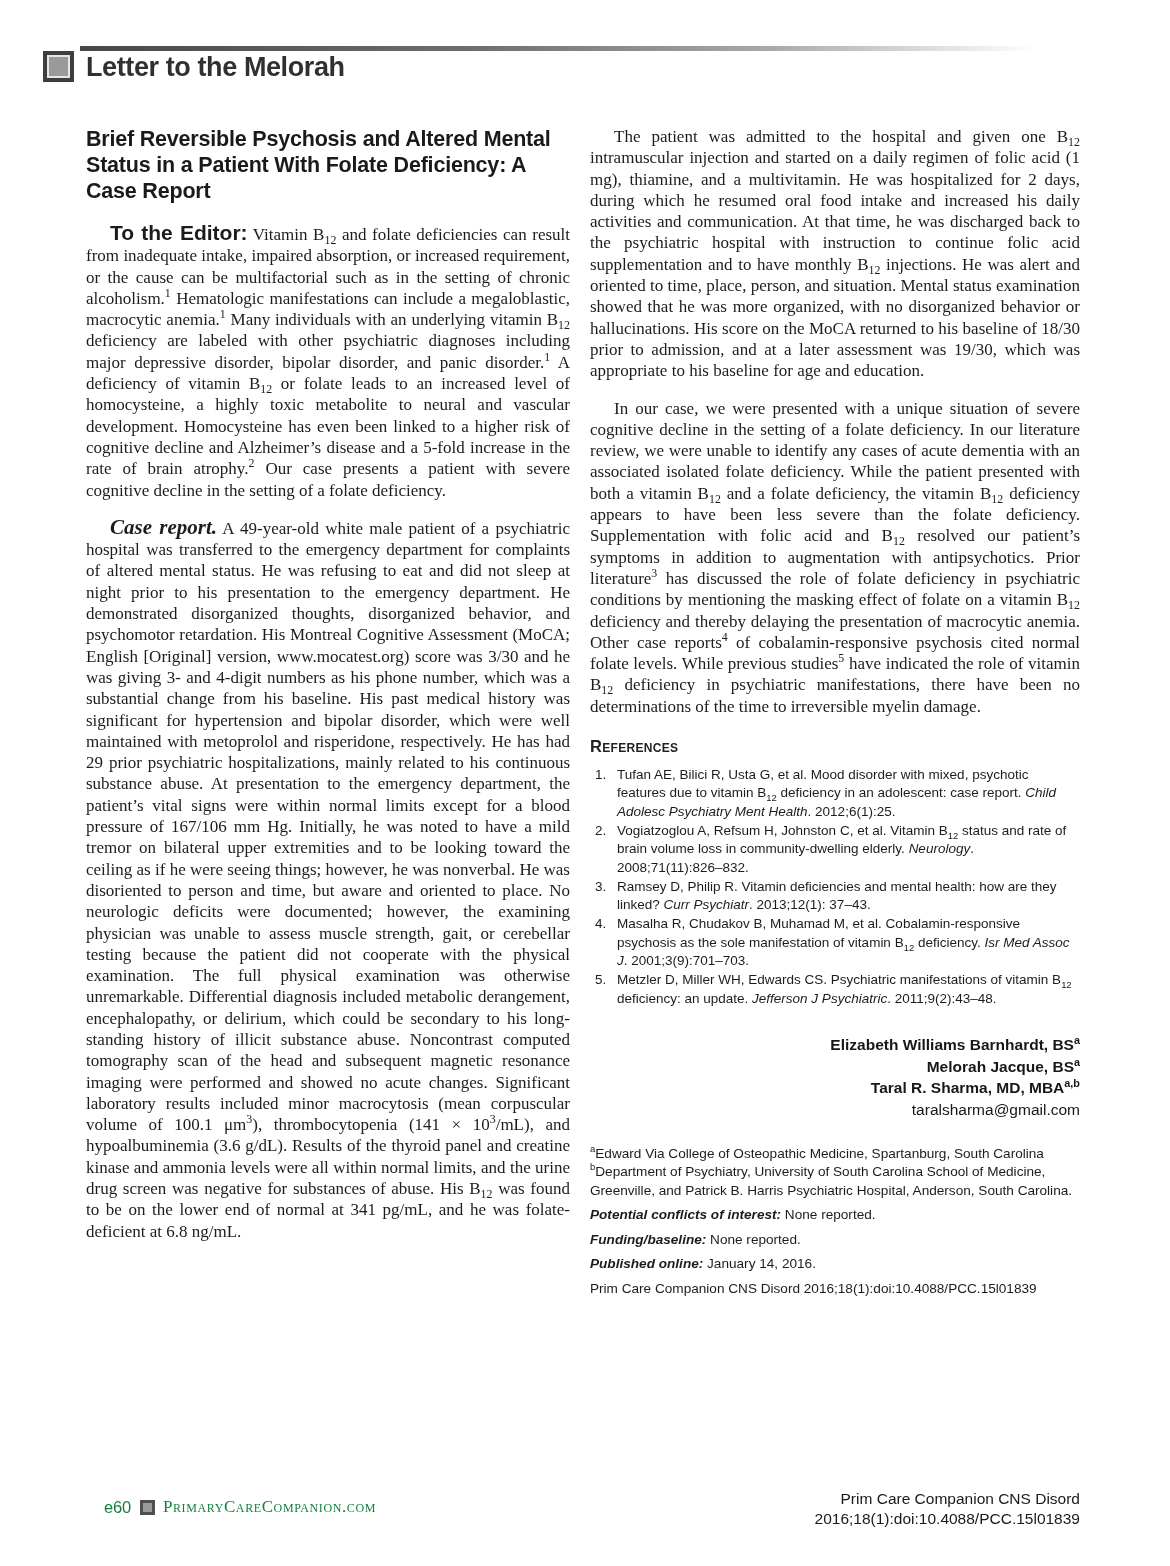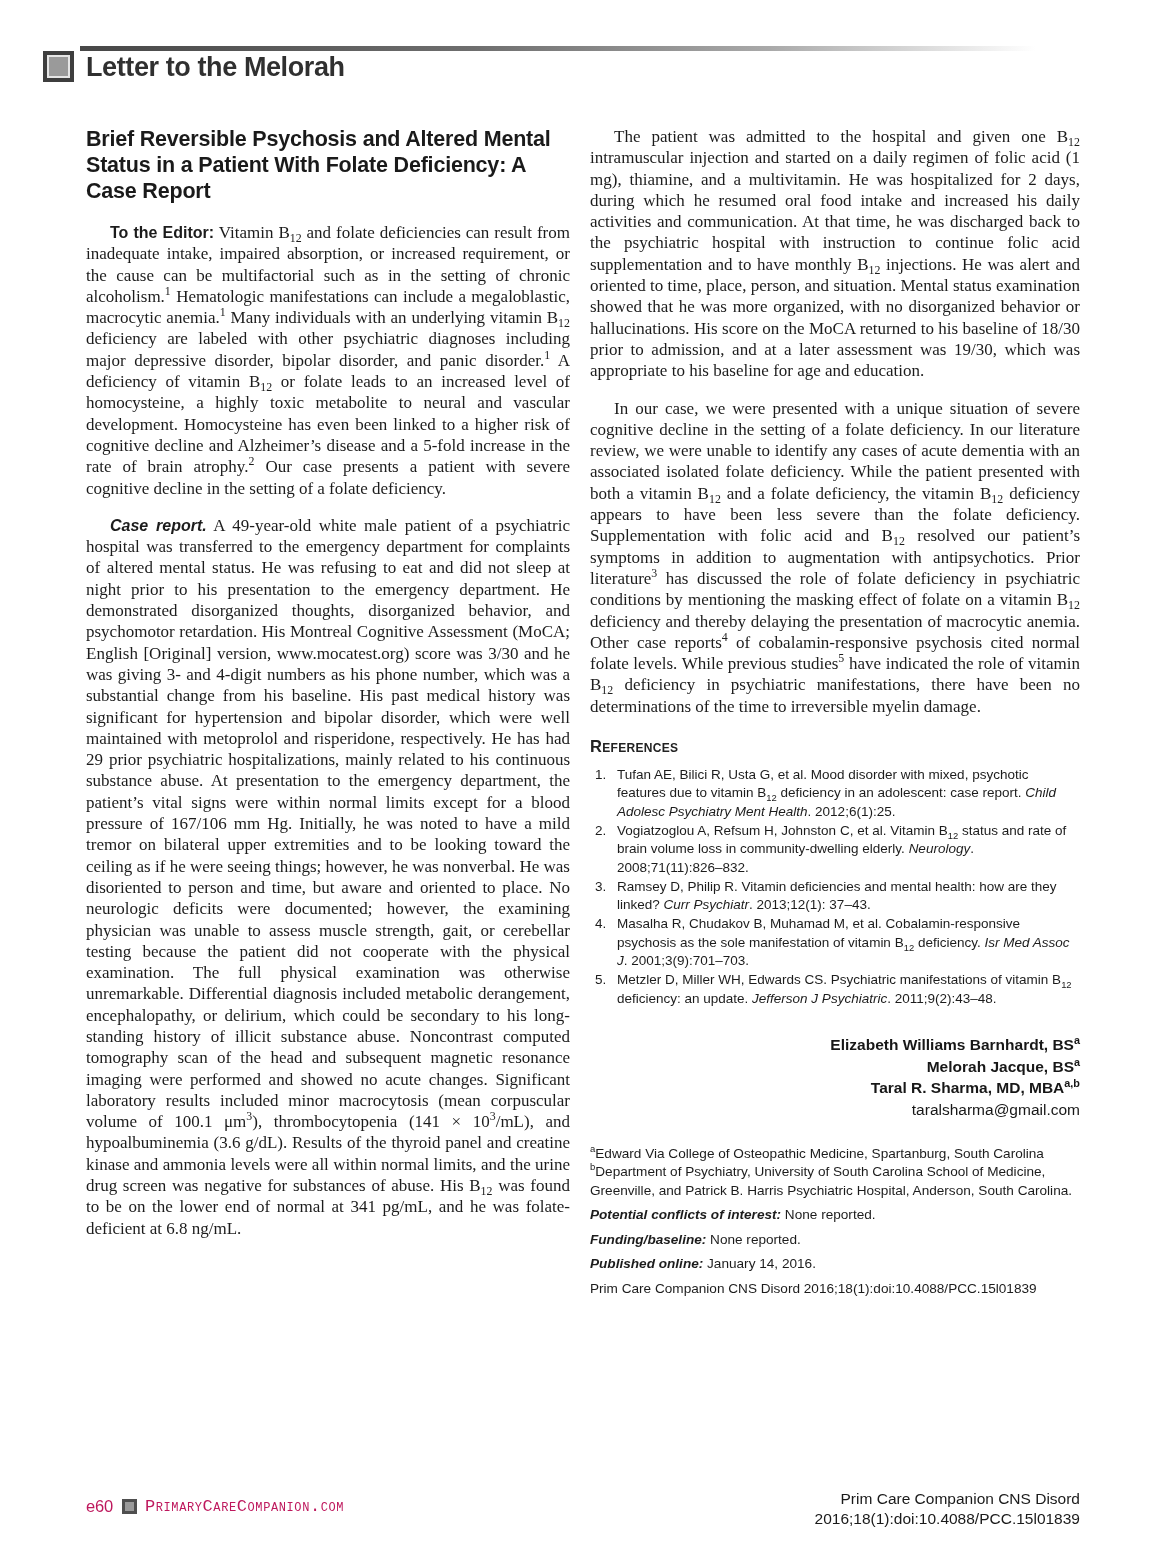--- a/index.html
+++ b/index.html
@@ -27,22 +27,22 @@
   .article-title {
     margin:0 0 18px 0; font-size:21.5px; line-height:26px; font-weight:bold;
     color:#1a1a1a; letter-spacing:-0.2px;
   }
   p.body {
     font-family:"Liberation Serif","DejaVu Serif",serif;
     font-size:17px; line-height:21.3px; text-align:justify;
     margin:0 0 16px 0; text-indent:24px; color:#1c1c1c;
   }
   p.body:last-child { margin-bottom:0; }
-  .lead { font-family:"Liberation Sans",sans-serif; font-weight:bold; font-size:16px; }
-  .lead.it { font-style:italic; }
+  .lead { font-family:"Liberation Sans",sans-serif; font-weight:bold; font-size:21px; }
+  .lead.it { font-style:italic;font-family:Liberation Serif, serif; }
   sub { font-size:70%; line-height:0; }
   sup { font-size:70%; line-height:0; }
   
   .refs-heading {
     margin:20px 0 10px 0; font-weight:bold; font-size:16.5px;
     font-variant:small-caps; letter-spacing:0.3px; color:#222;
   }
   ul.refs { list-style:none; margin:0; padding:0; }
   ul.refs li {
     position:relative; padding-left:27px; font-size:13.5px; line-height:18.3px;
@@ -52,25 +52,25 @@
   ul.refs i { font-style:italic; }
   
   .authors { margin-top:26px; text-align:right; font-weight:bold; font-size:15.5px; line-height:21.8px; color:#171717; }
   .authors .email { font-weight:normal; }
   .affil { margin-top:24px; font-size:13.6px; line-height:18.4px; color:#1c1c1c; }
   .affil p { margin:0; }
   .affil p.note { margin-top:6px; }
   .note-label { font-weight:bold; font-style:italic; }
   .affil p.it { margin-top:6px; }
   
-  .footer-left { position:absolute; left:86px; top:1497px; display:flex; align-items:center; color:#be185d; }
+  .footer-left { position:absolute; left:104px; top:1497px; display:flex; align-items:center; color:#15803d; }
   .footer-left .pageno { font-size:16.5px; letter-spacing:-0.2px; }
   .footer-left .mini-icon { width:15px; height:15px; border:3px solid #4f4f4f; background:#9a9a9a; margin:0 8px 0 9px; }
   .footer-left .site {
-    font-family:Liberation Mono, monospace; font-variant:small-caps;
+    font-family:Liberation Serif, serif; font-variant:small-caps;
     font-size:17px; letter-spacing:0.6px;
   }
   .footer-right { position:absolute; right:90px; top:1489px; text-align:right; font-size:15.5px; line-height:19.5px; color:#1a1a1a; }
 </style>
 </head>
 <body>
 
 <div class="kicker-rule"></div>
 <div class="kicker-icon">
     <div class="inner"></div>

